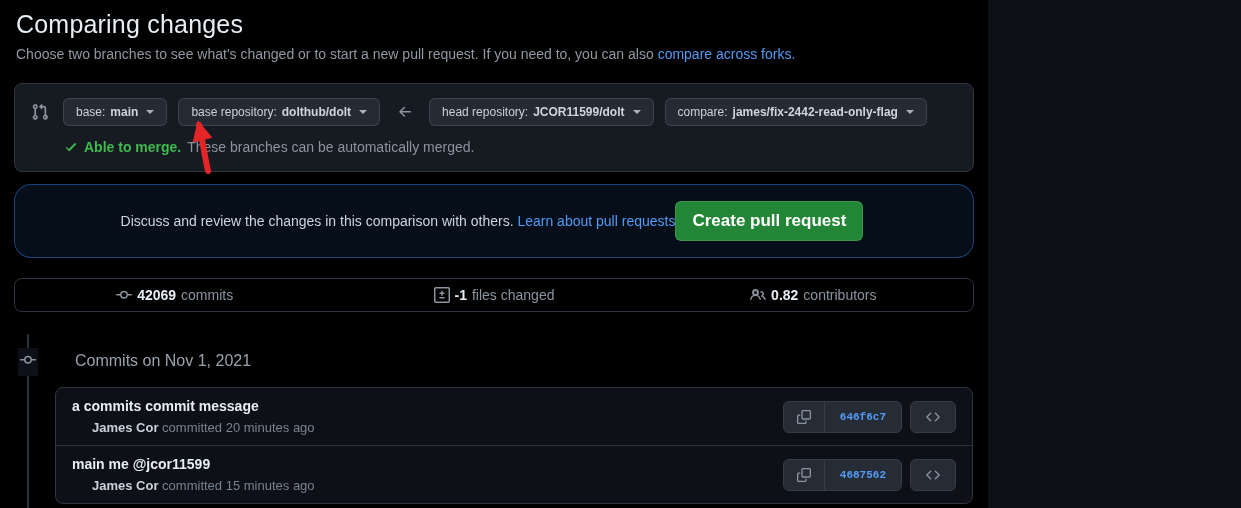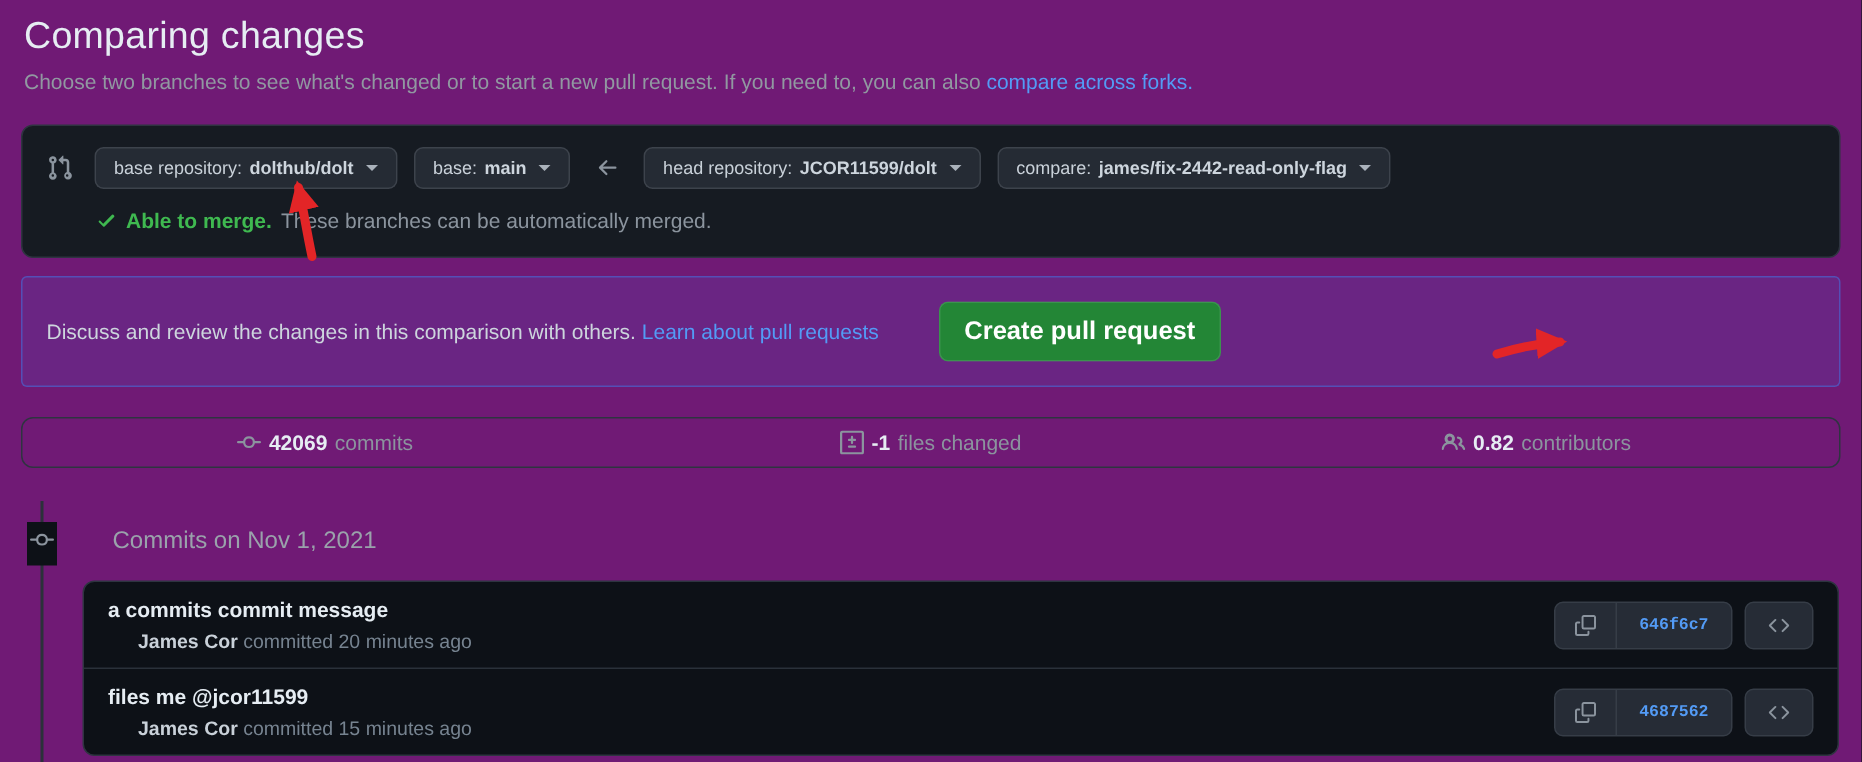--- a/index.html
+++ b/index.html
@@ -1,18 +1,18 @@
 <!DOCTYPE html>
 <html><head>
 <meta charset="utf-8">
 <style>
   * { box-sizing: border-box; margin: 0; padding: 0; }
   html,body { background:#0d1117; }
   body { font-family:"Liberation Sans", sans-serif; color:#c9d1d9; }
-  .page { position:relative; width:1241px; height:508px; background:#701a75; overflow:hidden; }
+  .page { position:relative; width:988px; height:508px; background:#000000; overflow:hidden; }
 
   
   .page-header { padding:10px 16px 0; }
   .page-title { font-size:25px; font-weight:400; color:#e6edf3; letter-spacing:.2px; }
   .page-subtitle { margin-top:7px; font-size:14px; color:#9198a1; }
   .link { color:#539bf5; text-decoration:none; cursor:pointer; }
 
   
   .branch-bar { margin:21px 14px 0; background:#161b22; border:1px solid #2e3440; border-radius:8px; padding:14px 16px 16px; }
   .selector-row { display:flex; align-items:center; }
@@ -20,21 +20,21 @@
   .icon svg { display:block; }
   .compare-icon { margin-right:14px; }
   .btn-select { display:inline-flex; align-items:center; gap:5px; background:#252b34; border:1px solid rgba(240,246,252,0.12); border-radius:6px; padding:6px 12px; font-size:12px; color:#c9d1d9; cursor:pointer; font-family:inherit; margin-right:11px; white-space:nowrap; }
   .btn-select strong { font-weight:700; color:#cdd5dd; }
   .caret { width:0; height:0; border-left:4px solid transparent; border-right:4px solid transparent; border-top:4px solid #aab2bb; margin-left:3px; }
   .arrow-left { margin:0 16px 0 6px; }
   .merge-row { margin-top:13px; padding-left:33px; font-size:14px; color:#8b949e; display:flex; align-items:center; gap:6px; }
   .merge-ok { color:#3fb950; font-weight:700; }
 
   
-  .info-banner { margin:12px 14px 0; background:rgba(56,139,253,0.1); border:1px solid rgba(56,139,253,0.42); border-radius:4px; padding:12px 16px; display:flex; align-items:center; justify-content:flex-start; min-height:74px;gap:40px; }
+  .info-banner { margin:12px 14px 0; background:rgba(56,139,253,0.1); border:1px solid rgba(56,139,253,0.42); border-radius:17px; padding:12px 16px; display:flex; align-items:center; justify-content:center; min-height:74px; }
   .info-text { font-size:14px; color:#cdd5dd; }
   .btn-primary { background:#238636; color:#ffffff; font-weight:700; font-size:17px; font-family:inherit; padding:9px 16px; border:1px solid rgba(240,246,252,0.12); border-radius:6px; cursor:pointer; margin-right:4px; }
 
   
   .stats-bar { margin:20px 14px 0; border:1px solid #2e3440; border-radius:8px; display:flex; padding:8px 0;justify-content:space-between; }
   .stat { flex:1; display:flex; align-items:center; justify-content:center; gap:5px; font-size:14px; color:#8b949e; }
   .stat .value { color:#e6edf3; font-weight:700; }
 
   
   .commits-section { position:relative; margin-top:24px; }
@@ -70,27 +70,27 @@
   </div>
 
   <div class="branch-bar">
     <div class="selector-row">
       <span class="icon compare-icon">
         <svg width="18" height="18" viewBox="0 0 16 16" fill="currentColor">
             <path fill-rule="evenodd" d="M9.573.677 7.177 3.073a.25.25 0 0 0 0 .354l2.396 2.396A.25.25 0 0 0 10 5.646V4h1.25a.75.75 0 0 1 .75.75v5.689a2.25 2.25 0 1 0 1.5 0V4.75A2.25 2.25 0 0 0 11.25 2.5H10V.854A.25.25 0 0 0 9.573.677ZM3.75 2.5a.75.75 0 1 0 0 1.5.75.75 0 0 0 0-1.5ZM1.5 3.25a2.25 2.25 0 1 1 3 2.122v5.256a2.251 2.251 0 1 1-1.5 0V5.372A2.25 2.25 0 0 1 1.5 3.25Zm2.25 8.5a.75.75 0 1 0 0 1.5.75.75 0 0 0 0-1.5Zm8.5 0a.75.75 0 1 0 0 1.5.75.75 0 0 0 0-1.5Z"></path>
           </svg>
       </span>
       <button class="btn-select">
+        <span>base:</span>
+        <strong>main</strong>
+        <span class="caret"></span>
+      </button>
+      <button class="btn-select">
         <span>base repository:</span>
         <strong>dolthub/dolt</strong>
-        <span class="caret"></span>
-      </button>
-      <button class="btn-select">
-        <span>base:</span>
-        <strong>main</strong>
         <span class="caret"></span>
       </button>
       <span class="icon arrow-left">
         <svg width="16" height="16" viewBox="0 0 16 16" fill="currentColor">
             <path d="M7.78 12.53a.75.75 0 0 1-1.06 0L2.47 8.28a.75.75 0 0 1 0-1.06l4.25-4.25a.75.75 0 0 1 1.06 1.06L4.81 7h8.44a.75.75 0 0 1 0 1.5H4.81l2.97 2.97a.75.75 0 0 1 0 1.06Z"></path>
           </svg>
       </span>
       <button class="btn-select">
         <span>head repository:</span>
         <strong>JCOR11599/dolt</strong>
@@ -186,21 +186,21 @@
               <svg width="14" height="14" viewBox="0 0 16 16" fill="currentColor">
                   <path d="M4.72 3.22a.75.75 0 0 1 1.06 1.06L2.06 8l3.72 3.72a.75.75 0 1 1-1.06 1.06L.47 8.53a.75.75 0 0 1 0-1.06l4.25-4.25Zm6.56 0a.75.75 0 1 0-1.06 1.06L13.94 8l-3.72 3.72a.75.75 0 1 0 1.06 1.06l4.25-4.25a.75.75 0 0 0 0-1.06l-4.25-4.25Z"></path>
                 </svg>
             </span>
           </button>
         </div>
       </div>
 
       <div class="commit-row">
         <div>
-          <div class="commit-msg">files me @jcor11599</div>
+          <div class="commit-msg">main me @jcor11599</div>
           <div class="commit-meta">
             <span class="commit-author">James Cor</span>
             <span>committed 15 minutes ago</span>
           </div>
         </div>
         <div class="commit-actions">
           <div class="hash-group">
             <button class="copy-cell">
               <span class="icon">
                 <svg width="14" height="14" viewBox="0 0 16 16" fill="currentColor">

